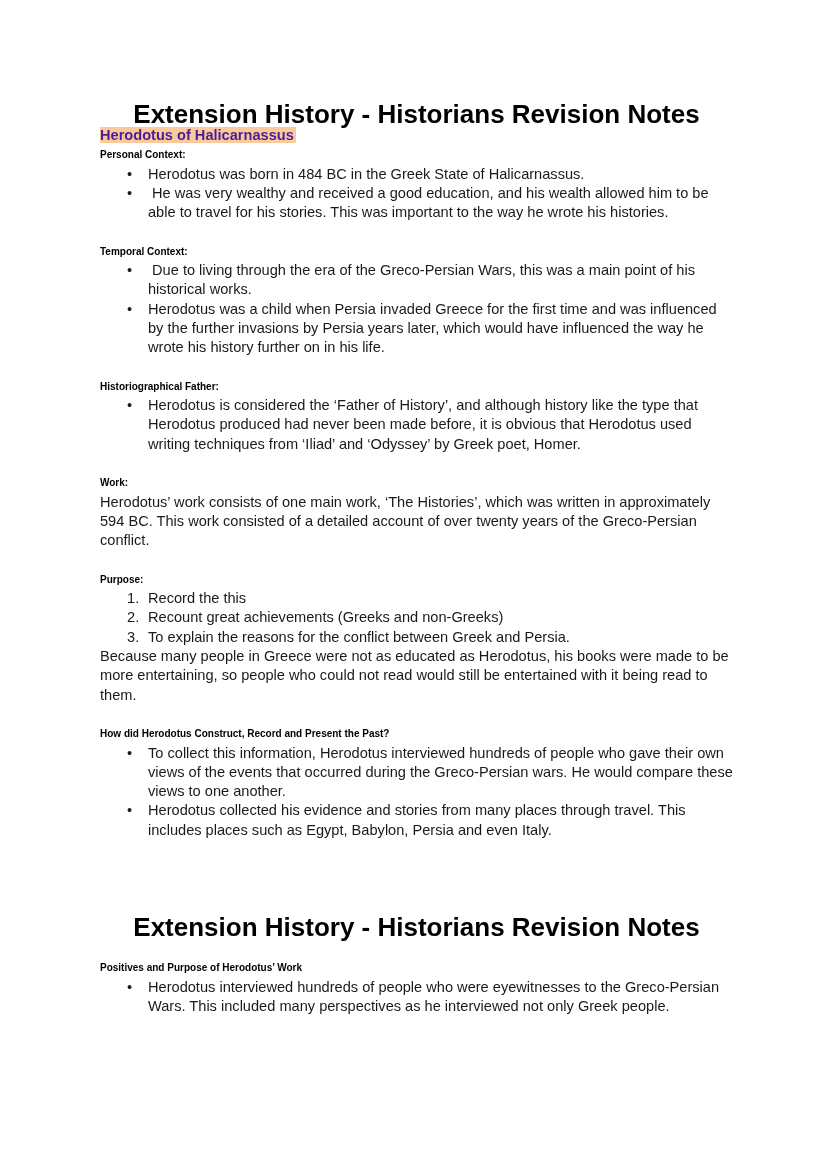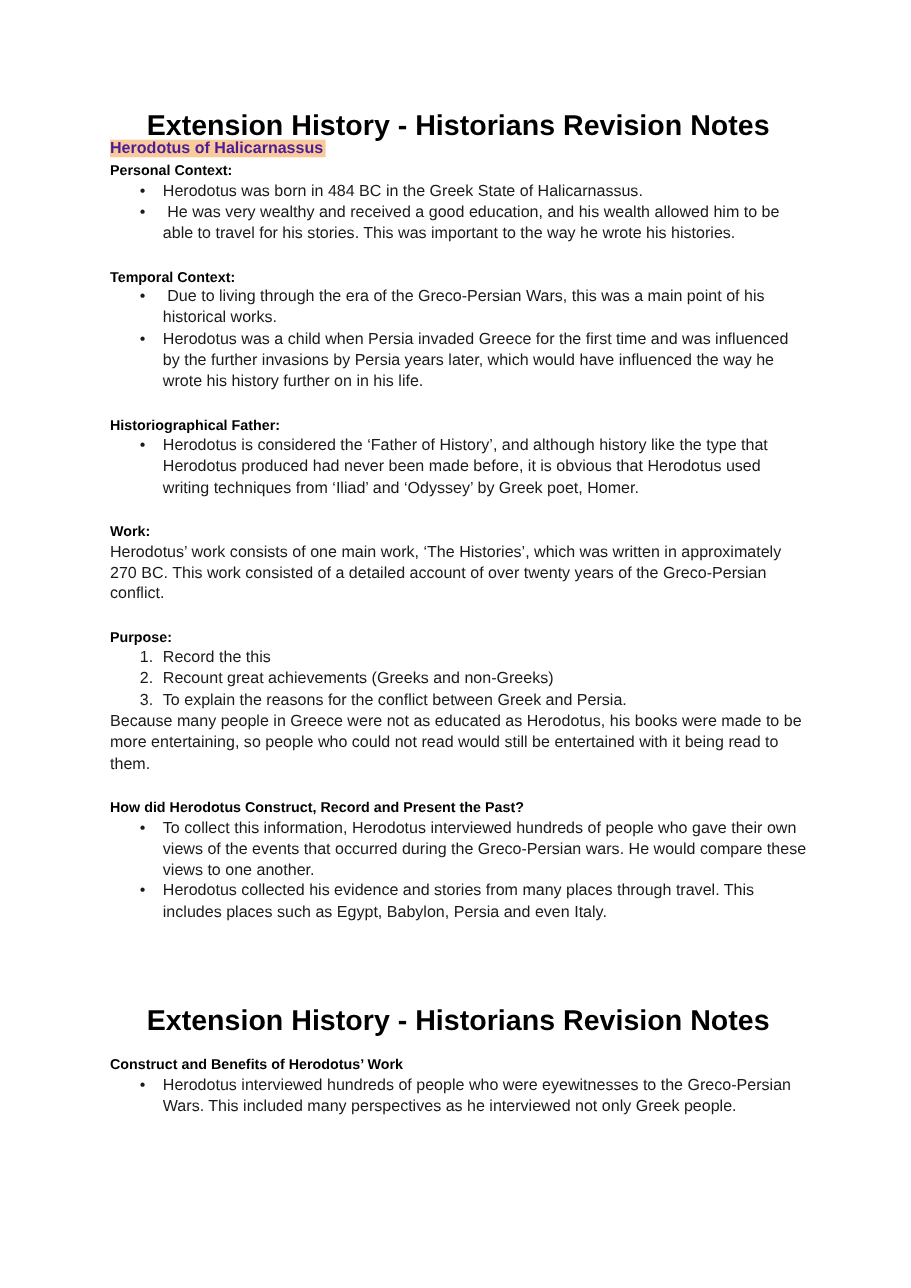--- a/index.html
+++ b/index.html
@@ -28,21 +28,21 @@
     color: #000000;
   }
   .topic-line { margin: 0; }
   .topic-highlight {
     font-weight: 700;
     color: #4c1d95;
     padding: 0 2px 0 0;
   }
   .section-heading {
     margin: 0;
-    font-size: 13px;
+    font-size: 10px;
     line-height: 19.3px;
     font-weight: 700;
     color: #000000;
   }
   ul.bullet-list, ol.numbered-list {
     margin: 0;
     padding: 0;
     list-style: none;
   }
   li.list-row {
@@ -94,21 +94,21 @@
   </ul>
   <div class="spacer"></div>
 
   <h2 class="section-heading">Historiographical Father:</h2>
   <ul class="bullet-list">
     <li class="list-row"><span class="item-text">Herodotus is considered the ‘Father of History’, and although history like the type that Herodotus produced had never been made before, it is obvious that Herodotus used writing techniques from ‘Iliad’ and ‘Odyssey’ by Greek poet, Homer.</span></li>
   </ul>
   <div class="spacer"></div>
 
   <h2 class="section-heading">Work:</h2>
-  <p class="body-paragraph">Herodotus’ work consists of one main work, ‘The Histories’, which was written in approximately 270 BC. This work consisted of a detailed account of over twenty years of the Greco-Persian conflict.</p>
+  <p class="body-paragraph">Herodotus’ work consists of one main work, ‘The Histories’, which was written in approximately 594 BC. This work consisted of a detailed account of over twenty years of the Greco-Persian conflict.</p>
   <div class="spacer"></div>
 
   <h2 class="section-heading">Purpose:</h2>
   <ol class="numbered-list">
     <li class="list-row"><span class="item-text">Record the this</span></li>
     <li class="list-row"><span class="item-text">Recount great achievements (Greeks and non-Greeks)</span></li>
     <li class="list-row"><span class="item-text">To explain the reasons for the conflict between Greek and Persia.</span></li>
   </ol>
   <p class="body-paragraph">Because many people in Greece were not as educated as Herodotus, his books were made to be more entertaining, so people who could not read would still be entertained with it being read to them.</p>
   <div class="spacer"></div>
@@ -121,18 +121,18 @@
 
 </div>
 
 <div class="page-gap"></div>
 
 <div class="page page-two">
 
   <h1 class="doc-title">Extension History - Historians Revision Notes</h1>
   <div class="spacer"></div>
 
-  <h2 class="section-heading">Construct and Benefits of Herodotus’ Work</h2>
+  <h2 class="section-heading">Positives and Purpose of Herodotus’ Work</h2>
   <ul class="bullet-list">
     <li class="list-row"><span class="item-text">Herodotus interviewed hundreds of people who were eyewitnesses to the Greco-Persian Wars. This included many perspectives as he interviewed not only Greek people.</span></li>
   </ul>
 
 </div>
 
 </body></html>

